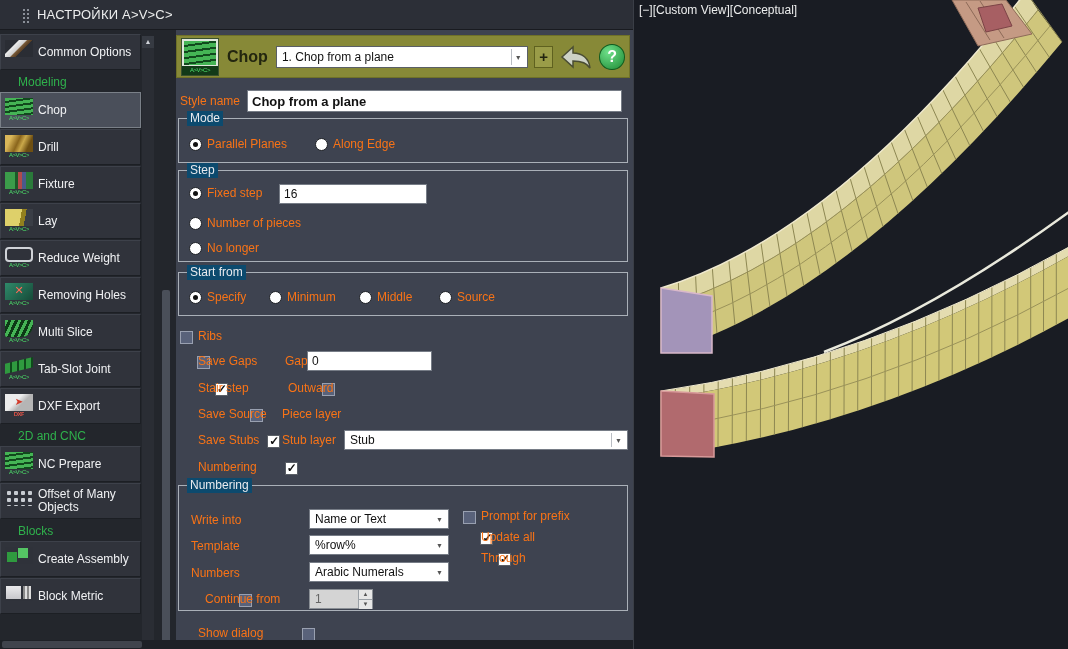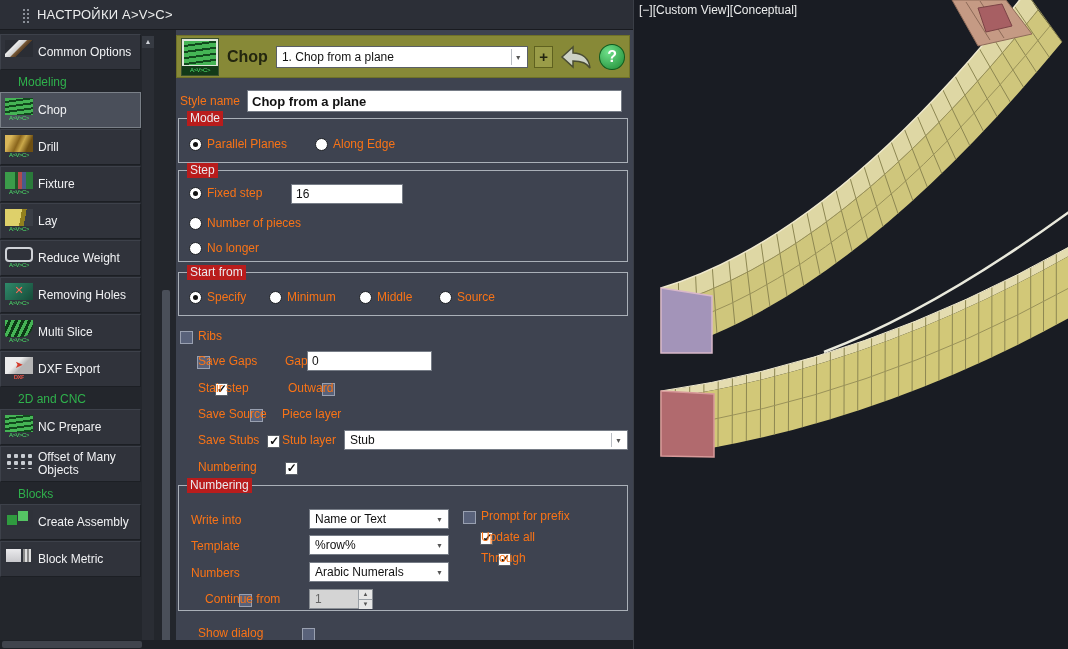--- a/index.html
+++ b/index.html
@@ -90,21 +90,21 @@
   .help { width:26px; height:26px; border-radius:50%; border:1px solid #0f5c20; cursor:pointer;
           background:radial-gradient(circle at 35% 30%,#6fe08a,#1d8a34); color:#fff; font-weight:bold;
           display:flex; align-items:center; justify-content:center; font-size:16px; }
 
   .label { font-size:12px; color:#f97316; white-space:nowrap; line-height:15px; }
   .field { background:#fff; border:1px solid #767c86; font-size:12px; color:#111; padding:0 4px; font-family:"Liberation Sans",sans-serif; }
   input.field { outline:none; }
   .bold { font-weight:bold; font-size:13px; }
 
   .gbox { position:absolute; border:1px solid #aab0b8; }
-  .gtitle { position:absolute; top:-8px; left:8px; background:#b91c1c; padding:0 3px; font-size:12px; color:#e9eaee; line-height:15px; }
+  .gtitle { position:absolute; top:-8px; left:8px; background:#0c4a6e; padding:0 3px; font-size:12px; color:#e9eaee; line-height:15px; }
 
   .radio { width:13px; height:13px; border-radius:50%; background:#fff; border:1px solid #1e2126; display:inline-block; cursor:pointer; }
   .radio.on::after { content:""; display:block; margin:3px auto 0; width:5px; height:5px; border-radius:50%; background:#111; }
   .cb { width:13px; height:13px; background:#59627a; border:1px solid #99a0b0; display:inline-block; position:relative; cursor:pointer; }
   .cb.on { background:#fff; border-color:#5a5f66; }
   .cb.on::after { content:"✓"; position:absolute; left:1px; top:-2px; font-size:12px; font-weight:bold; color:#111; }
 
   .selectbox { background:#fff; border:1px solid #767c86; height:20px; display:flex; align-items:center;
                font-size:12px; color:#111; padding:0 18px 0 5px; cursor:pointer; }
   .selectbox::after { content:"▼"; font-size:7px; color:#555; position:absolute; right:5px; top:50%; transform:translateY(-50%); }
@@ -196,20 +196,27 @@
     </div>
 
     <div class="srow item">
       <span class="sicon">
           <span class="pic pic-multislice"></span>
           <span class="cap">A&gt;V&gt;C&gt;</span>
         </span>
       <span class="slabel">Multi Slice</span>
     </div>
 
+    <div class="srow item">
+      <span class="sicon">
+          <span class="pic pic-tabslot"></span>
+          <span class="cap">A&gt;V&gt;C&gt;</span>
+        </span>
+      <span class="slabel">Tab-Slot Joint</span>
+    </div>
 
     <div class="srow item">
       <span class="sicon">
           <span class="pic pic-dxf"></span>
           <span class="cap cap-dxf">DXF</span>
         </span>
       <span class="slabel">DXF Export</span>
     </div>
 
     <div class="srow shead">
@@ -291,21 +298,21 @@
       <span class="label abs" style="left:28px;top:18px">Parallel Planes</span>
       <span class="radio abs" style="left:136px;top:19px"></span>
       <span class="label abs" style="left:154px;top:18px">Along Edge</span>
     </div>
 
     
     <div class="gbox" style="left:2px;top:140px;width:450px;height:92px">
       <span class="gtitle">Step</span>
       <span class="radio abs on" style="left:10px;top:16px"></span>
       <span class="label abs" style="left:28px;top:15px">Fixed step</span>
-      <input class="field abs" style="left: 112px; top: 13px; width: 112px; height: 20px;" value="16">
+      <input class="field abs" style="left: 100px; top: 13px; width: 148px; height: 20px;" value="16">
       <span class="radio abs" style="left:10px;top:46px"></span>
       <span class="label abs" style="left:28px;top:45px">Number of pieces</span>
       <span class="radio abs" style="left:10px;top:71px"></span>
       <span class="label abs" style="left:28px;top:70px">No longer</span>
     </div>
 
     
     <div class="gbox" style="left:2px;top:242px;width:450px;height:44px">
       <span class="gtitle">Start from</span>
       <span class="radio abs on" style="left:10px;top:18px"></span>

